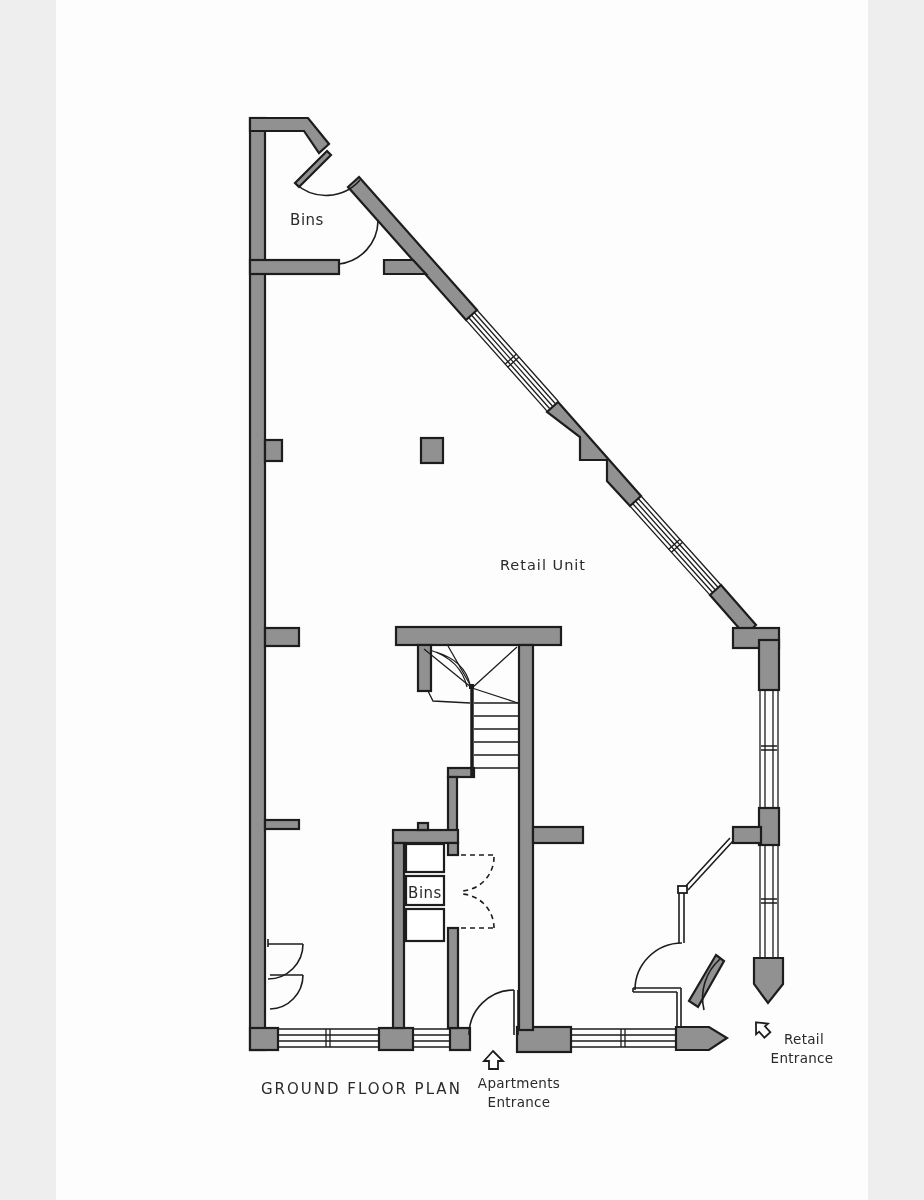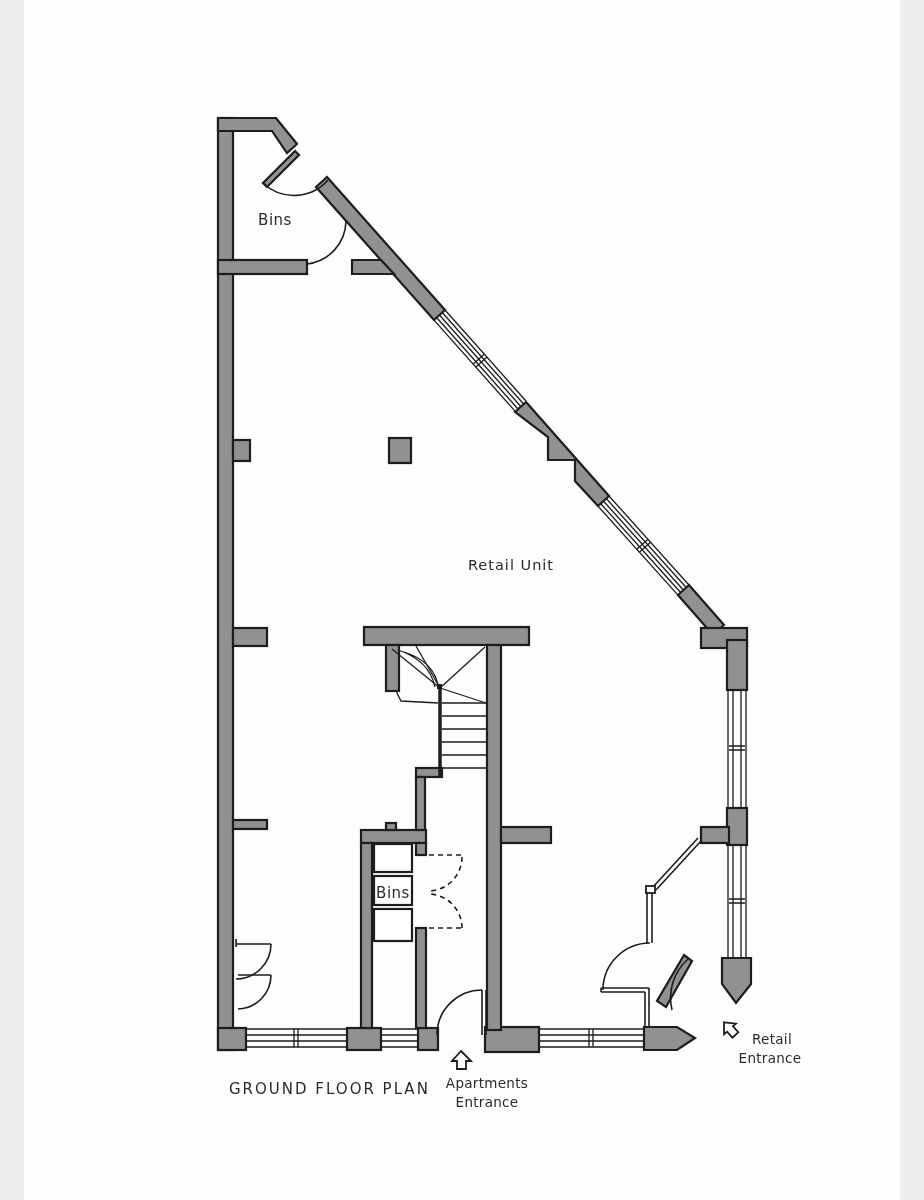--- a/index.html
+++ b/index.html
@@ -4,21 +4,21 @@
 <style>
   :root{
     --wall-fill:#919191;
     --line:#1d1d1d;
     --text:#2a2a2a;
     --bg:#fdfdfd;
   }
   html,body{margin:0;padding:0;}
   body{background:#eee;font-family:"DejaVu Sans",sans-serif;}
   .canvas{
-    position:relative;width:876px;height:1200px;background:var(--bg);
+    position:relative;width:812px;height:1200px;background:var(--bg);
     margin:0 auto;overflow:hidden;
   }
   svg{position:absolute;left:0;top:0;}
   .wall{fill:var(--wall-fill);stroke:var(--line);stroke-width:2.2;stroke-linejoin:miter;}
   .thin{fill:none;stroke:var(--line);stroke-width:1.6;}
   .thin2{fill:none;stroke:var(--line);stroke-width:1.3;}
   .spine{fill:none;stroke:var(--line);stroke-width:3.5;}
   .dashed{fill:none;stroke:var(--line);stroke-width:1.6;stroke-dasharray:5 4;}
   .white{fill:#ffffff;stroke:var(--line);stroke-width:1.8;}
   .whitebox{fill:#ffffff;stroke:var(--line);stroke-width:2.2;}

